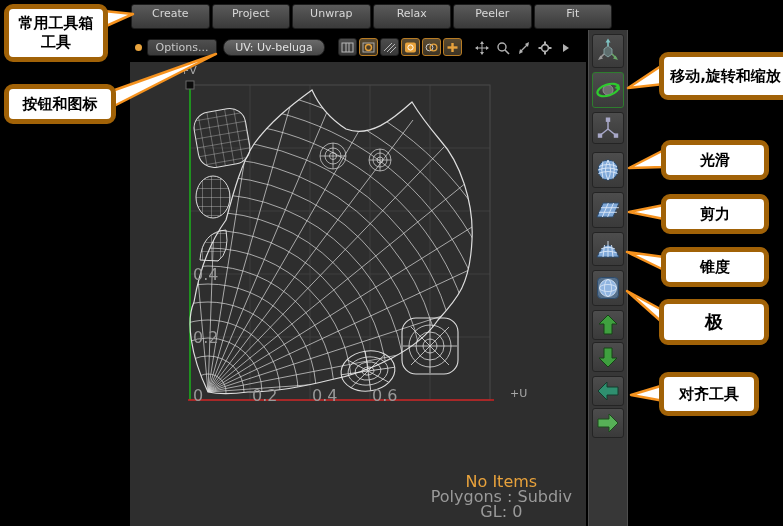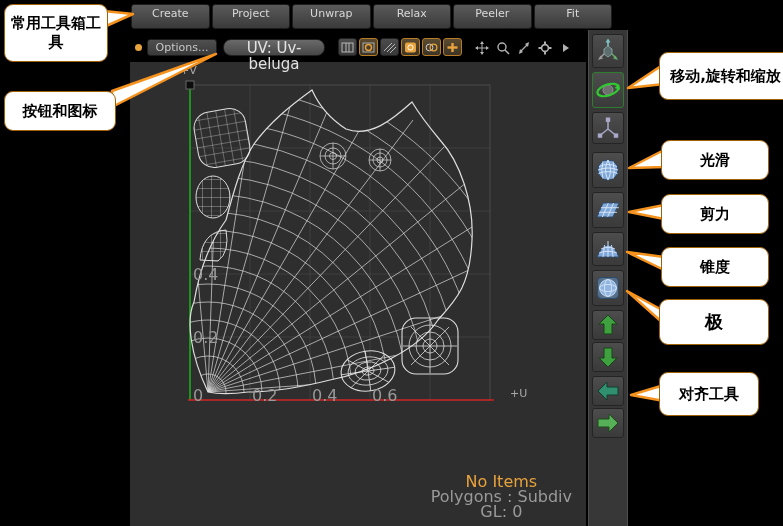--- a/index.html
+++ b/index.html
@@ -12,21 +12,21 @@
   .tab{flex:1;height:25px;line-height:18px;text-align:center;font-size:11px;color:#d8d8d8;
        background:linear-gradient(#5a5a5a,#3a3a3a);border:1px solid #1c1c1c;border-radius:3px;cursor:default;}
 
   
   .uv-toolbar{position:absolute;left:130px;top:36px;width:456px;height:24px;z-index:2;}
   .orange-dot{position:absolute;left:5px;top:8px;width:7px;height:7px;border-radius:50%;background:#e8a33d;}
   .opt-btn{position:absolute;left:17px;top:3px;width:70px;height:17px;font-size:11px;color:#c8c8c8;
            background:linear-gradient(#4f4f4f,#3a3a3a);border:1px solid #1c1c1c;border-radius:3px;
            font-family:inherit;padding:0;}
   .uv-select{position:absolute;left:93px;top:3px;width:102px;height:17px;line-height:16px;text-align:center;
-           font-size:15px;color:#e2e2e2;background:linear-gradient(#6a6a6a,#474747);border:1px solid #202020;
+           font-size:11px;color:#e2e2e2;background:linear-gradient(#6a6a6a,#474747);border:1px solid #202020;
            border-radius:8px;}
   .icon-row{position:absolute;left:208px;top:2px;display:flex;gap:2px;}
   .icon-row.g2{left:342px;top:3px;}
   .ibtn{width:19px;height:18px;background:linear-gradient(#4c4c4c,#383838);border:1px solid #222;
         border-radius:3px;display:flex;align-items:center;justify-content:center;padding:0;}
   .ibtn.active{border-color:#b87c24;background:linear-gradient(#5a4a30,#3c3426);}
   .ibtn.flat{background:transparent;border-color:transparent;}
 
   
   .viewport{position:absolute;left:130px;top:62px;width:456px;height:464px;background:#2e2e2e;z-index:1;}
@@ -38,21 +38,21 @@
 
   
   .right-col{position:absolute;left:588px;top:30px;width:40px;height:496px;background:#373737;
              border-left:1px solid #4e4e4e;border-right:1px solid #4e4e4e;z-index:2;}
   .rt-btn{position:absolute;left:3px;width:32px;background:linear-gradient(#4d4d4d,#3a3a3a);
           border:1px solid #242424;border-radius:3px;display:flex;align-items:center;justify-content:center;padding:0;}
   .rt-btn.hl{border-color:#2e7d2e;}
 
   
   .tails{position:absolute;left:0;top:0;width:783px;height:526px;z-index:25;pointer-events:none;}
-  .callout{position:absolute;background:#fff;border:1px solid #a16207;border-radius:9px;color:#000;
+  .callout{position:absolute;background:#fff;border:5px solid #a16207;border-radius:9px;color:#000;
            font-weight:bold;font-size:15px;line-height:1.25;display:flex;align-items:center;justify-content:center;
            text-align:center;padding:3px 5px;z-index:30;}
   .callout.big{font-size:18px;}
 </style>
 </head>
 <body>
 
 <div class="stage">
 
   <div class="tab-bar">
@@ -384,21 +384,21 @@
       <polygon points="664,64 628,88 664,84"></polygon>
       <polygon points="664,150 629,168 664,167"></polygon>
       <polygon points="664,205 629,212 664,219"></polygon>
       <polygon points="664,257 627,252 664,270"></polygon>
       <polygon points="664,311 627,291 664,324"></polygon>
       <polygon points="664,385 631,395 664,401"></polygon>
     </g>
   </svg>
 
   <div class="callout" style="left:4px;top:4px;width:104px;height:58px;">常用工具箱工具</div>
-  <div class="callout" style="left:4px;top:84px;width:112px;height:40px;margin-top:7px;">按钮和图标</div>
+  <div class="callout" style="left:4px;top:84px;width:112px;height:40px;">按钮和图标</div>
   <div class="callout" style="left:659px;top:52px;width:133px;height:48px;">移动,旋转和缩放</div>
   <div class="callout" style="left:661px;top:140px;width:108px;height:40px;text-align:center;">光滑</div>
   <div class="callout" style="left:661px;top:247px;width:108px;height:40px;">锥度</div>
   <div class="callout" style="left:661px;top:194px;width:108px;height:40px;">剪力</div>
   <div class="callout big" style="left:659px;top:299px;width:110px;height:46px;">极</div>
   <div class="callout" style="left:659px;top:372px;width:100px;height:44px;">对齐工具</div>
 
 </div>
 
 </body></html>

